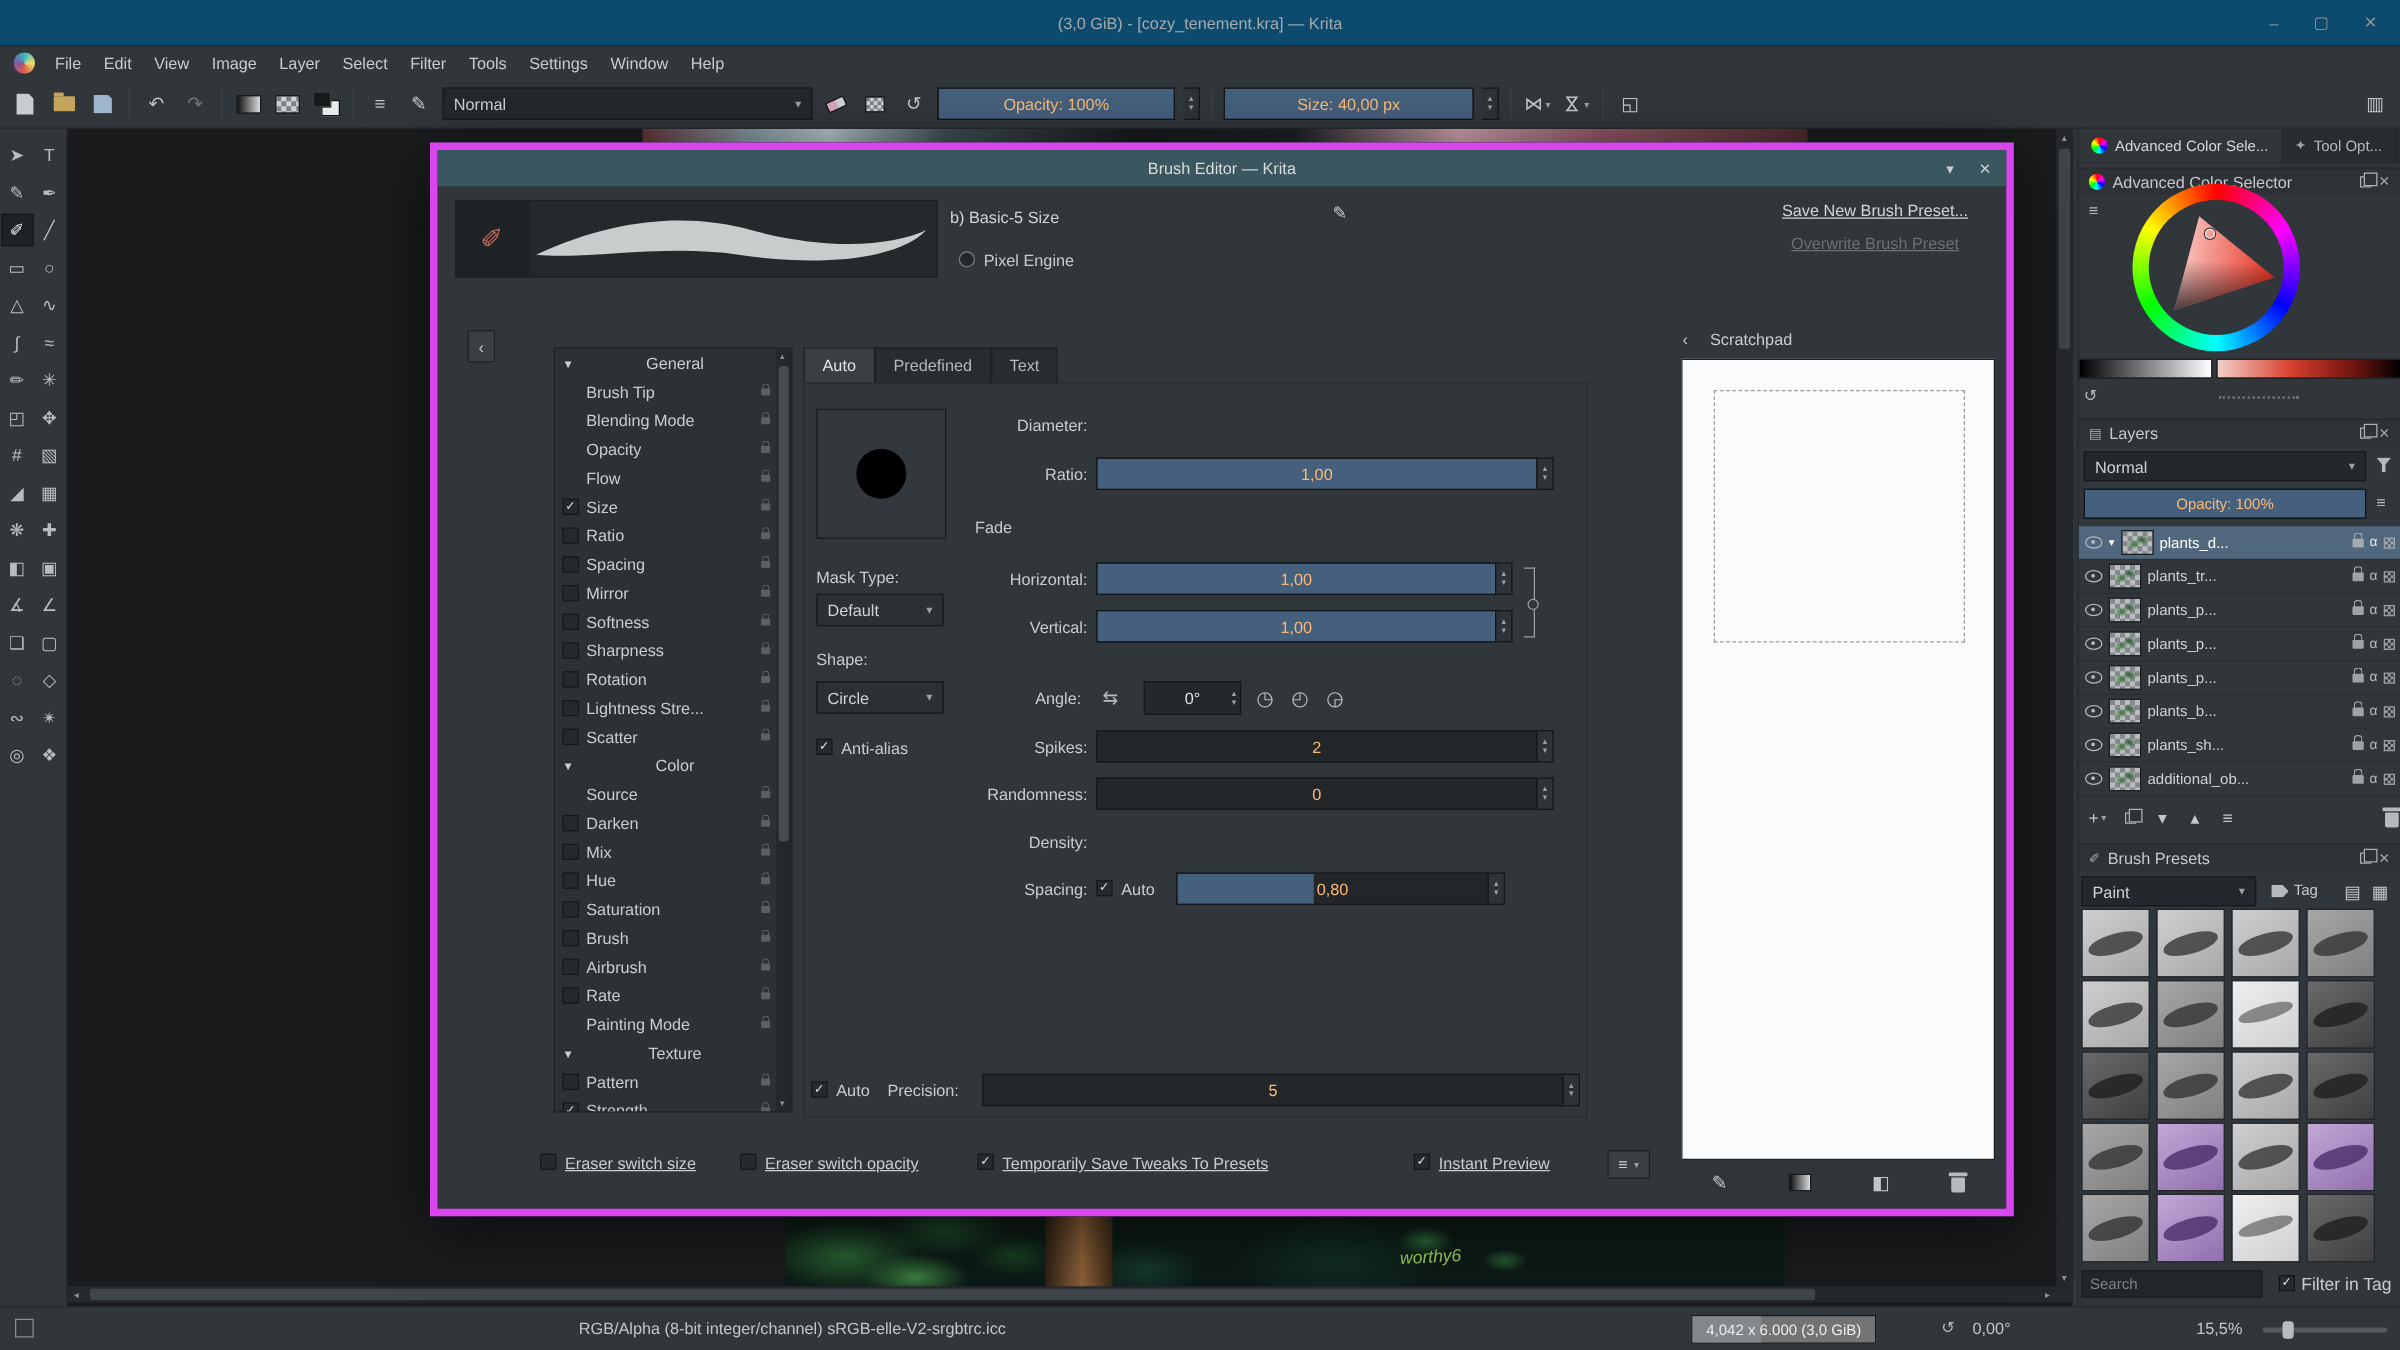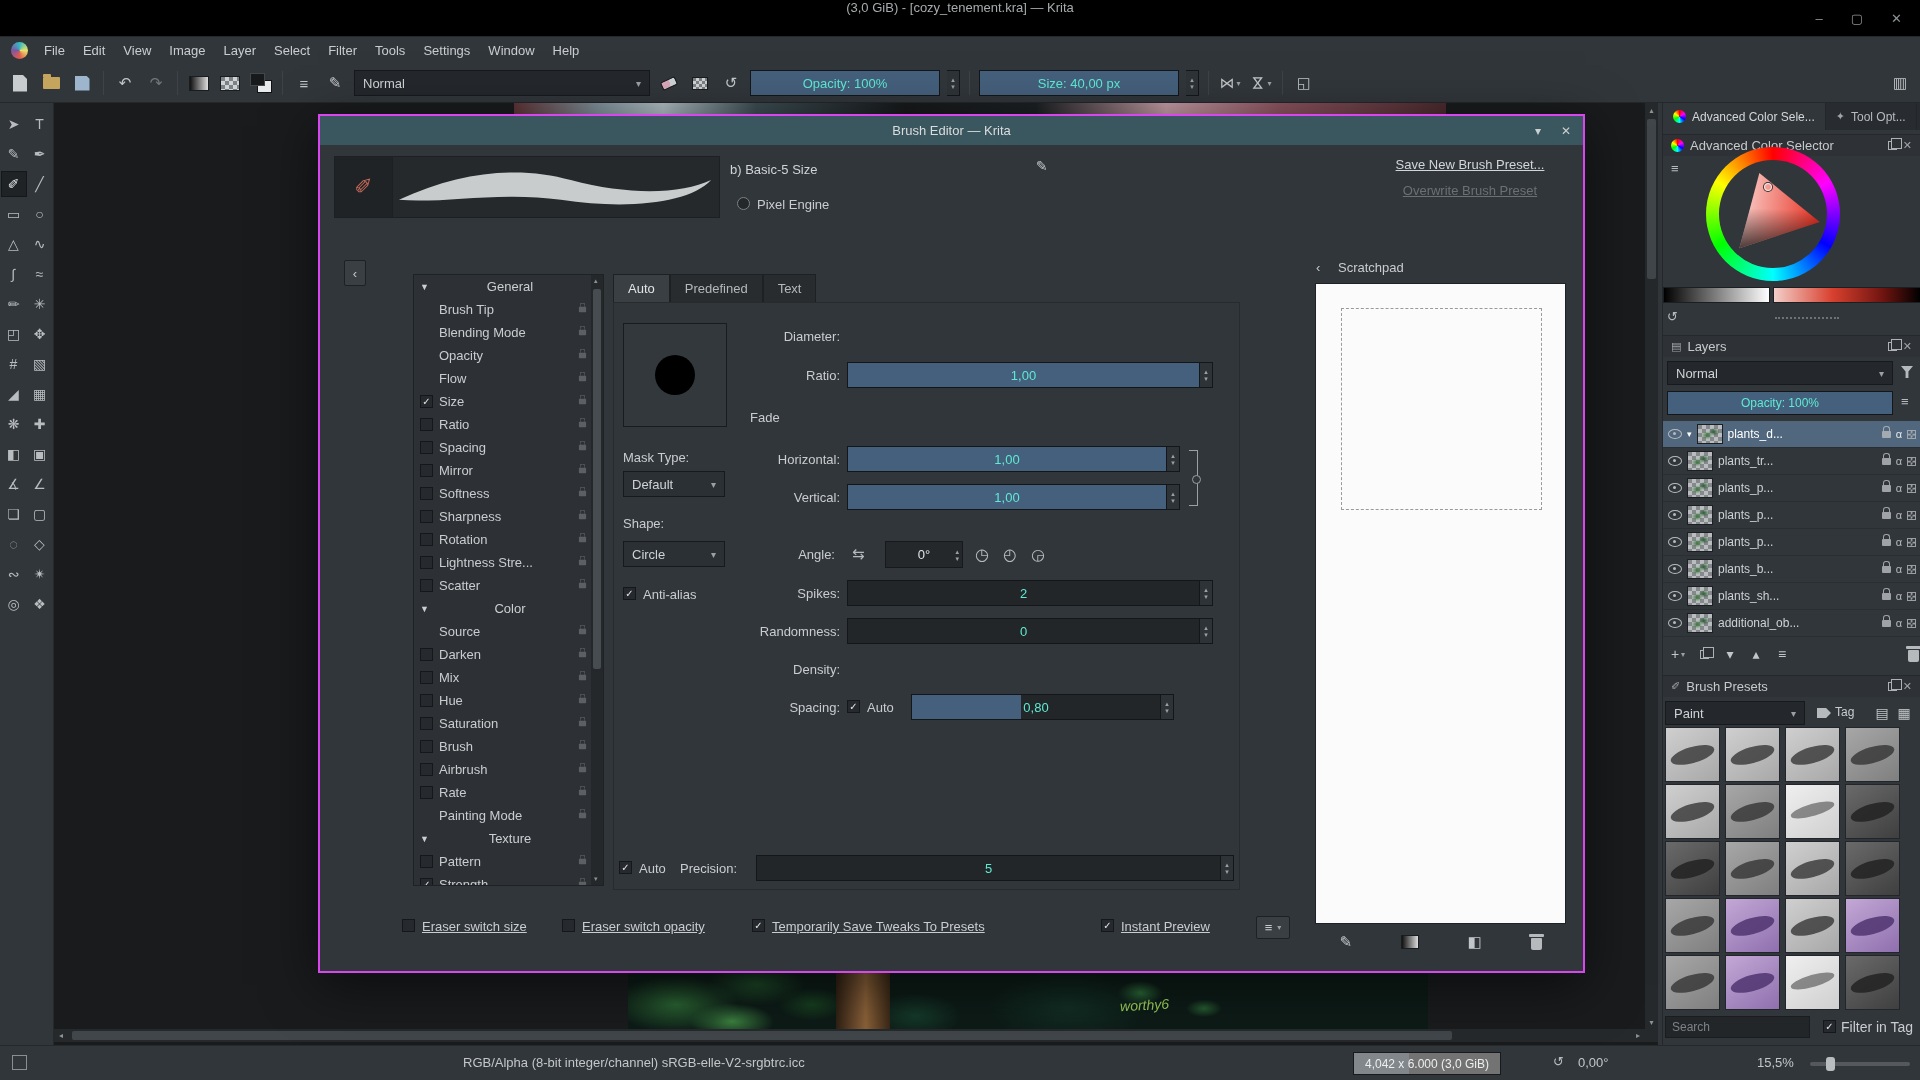--- a/index.html
+++ b/index.html
@@ -1,22 +1,22 @@
 <!DOCTYPE html>
 <html><head>
 <meta charset="utf-8">
 <style>
 *{margin:0;padding:0;box-sizing:border-box}
 html,body{width:1920px;height:1080px;overflow:hidden;background:#31363b;
   font-family:"Liberation Sans","DejaVu Sans",sans-serif;font-size:13px;color:#c9cdd0}
 #app{position:relative;width:1920px;height:1080px}
 .abs{position:absolute}
 
-#titlebar{position:absolute;left:0;top:0;width:100%;height:37px;background:#000000;
-  display:flex;justify-content:center;color:#a7abad;border-bottom:1px solid #26292c}
+#titlebar{position:absolute;left:0;top:0;width:100%;height:37px;background:#0c4a6e;
+  display:flex;align-items:center;justify-content:center;color:#a7abad;border-bottom:1px solid #26292c}
 .win-controls{position:absolute;right:18px;top:0;height:100%;display:flex;gap:28px;align-items:center;color:#8e9294}
 #menubar{position:absolute;left:0;top:37px;width:100%;height:27px;display:flex;align-items:center;padding-left:4px;background:#31363b}
 .logo{width:17px;height:17px;border-radius:50%;background:conic-gradient(#35b8c4,#e8e26a,#e05a4e,#7e57a0,#35b8c4);margin:0 7px}
 .menu-item{padding:3px 9px;color:#c9cdd0}
 #toolbar{position:absolute;left:0;top:64px;width:100%;height:39px;background:#31363b;border-bottom:1px solid #24282b;
   display:flex;align-items:center;gap:7px;padding:0 8px}
 .tbi{min-width:24px;height:24px;display:flex;align-items:center;justify-content:center;color:#c2c6c8;font-size:15px}
 .dim{opacity:.45}
 .tsep{width:1px;height:24px;background:#3e4347;margin:0 2px}
 .i-doc{width:14px;height:17px;background:#c8ccce;clip-path:polygon(0 0,68% 0,100% 26%,100% 100%,0 100%)}
@@ -27,21 +27,21 @@
 .sw-checker{width:20px;height:15px;border:1px solid #1a1d1f;background:conic-gradient(#cfd3d5 25%,#7c8184 0 50%,#cfd3d5 0 75%,#7c8184 0);background-size:8px 8px}
 .sw-checker.small{width:16px;height:13px;background-size:6px 6px}
 .sw-fgbg{position:relative;width:22px;height:20px}
 .sw-fgbg::before{content:"";position:absolute;right:0;bottom:0;width:13px;height:11px;background:#e8eaeb;border:1px solid #101214}
 .sw-fgbg::after{content:"";position:absolute;left:0;top:0;width:13px;height:11px;background:#17191a;border:1px solid #42474b}
 .i-eraser{width:16px;height:9px;background:linear-gradient(100deg,#d8a8b8 55%,#cfd3d5 55%);transform:rotate(-25deg);border-radius:2px;border:1px solid #1a1d1f}
 .combo{height:26px;background:#24282c;border:1px solid #17191c;display:flex;align-items:center;padding:0 8px;color:#cfd3d5;gap:8px}
 .combo .car{margin-left:auto;color:#9aa0a3;font-size:10px}
 .slider{position:relative;height:26px;background:#232629;border:1px solid #141719;overflow:hidden}
 .slider .fill{position:absolute;left:0;top:0;bottom:0;background:#45607c}
-.slider .sval{position:absolute;inset:0;display:flex;align-items:center;justify-content:center;color:#5eead4;white-space:nowrap}
+.slider .sval{position:absolute;inset:0;display:flex;align-items:center;justify-content:center;color:#fdba74;white-space:nowrap}
 .spin{width:13px;height:26px;background:#2e3338;border:1px solid #141719;border-left:none;display:flex;flex-direction:column;align-items:center;justify-content:center;color:#9aa0a3;font-size:7px;line-height:7px}
 .caret-sm{font-size:8px;color:#9aa0a3;margin-left:2px}
 
 #toolbox{position:absolute;left:0;top:103px;width:54px;height:942px;background:#31363b;border-right:1px solid #26292c;
   display:grid;grid-template-columns:26px 26px;justify-content:center;align-content:start;padding-top:8px;row-gap:4px}
 .tool{width:26px;height:26px;display:flex;align-items:center;justify-content:center;color:#b9bdc0;font-size:14px}
 .tool.selected{background:#1f2326;border:1px solid #15181a;color:#e9ebec}
 
 #canvas{position:absolute;left:54px;top:103px;width:1604px;height:942px;background:#191b1d;overflow:hidden}
 #sliver-top{position:absolute;left:460px;top:0;width:932px;height:11px;
@@ -57,21 +57,21 @@
   radial-gradient(24px 12px at 72% 62%,#275c31,transparent 75%),#0d1b17}
 .pillar{position:absolute;left:208px;top:0;width:54px;height:100%;background:linear-gradient(90deg,#2e2013,#7a5534 45%,#8a6138 55%,#3a2817)}
 .sig{position:absolute;left:492px;top:24px;color:#9ccf5a;font-style:italic;font-size:14px;transform:rotate(-3deg)}
 .hscroll{position:absolute;left:0;top:926px;width:1604px;height:13px;background:#26292c;color:#8e9294;font-size:8px}
 .hscroll .handle{position:absolute;left:18px;top:2px;bottom:2px;width:1380px;background:#41464b;border-radius:2px}
 .hs-arrow{position:absolute;top:0;height:13px;width:14px;display:flex;align-items:center;justify-content:center}
 .vscroll{position:absolute;right:0;top:0;width:13px;height:926px;background:#26292c;color:#8e9294;font-size:8px}
 .vscroll .handle{position:absolute;top:16px;left:2px;right:2px;height:160px;background:#41464b;border-radius:2px}
 .vs-arrow{position:absolute;left:0;width:13px;height:14px;display:flex;align-items:center;justify-content:center}
 
-#dialog{position:absolute;left:318px;top:114px;width:1267px;height:859px;background:#31363b;border:2px solid #d946ef;box-shadow:0 12px 50px rgba(0,0,0,.55)}
+#dialog{position:absolute;left:344px;top:114px;width:1267px;height:859px;background:#31363b;border:6px solid #d946ef;box-shadow:0 12px 50px rgba(0,0,0,.55)}
 .dlg-title{position:absolute;left:0;top:0;right:0;height:29px;background:#3a565f;display:flex;align-items:center;justify-content:center;color:#dadddd}
 .dlg-controls{position:absolute;right:12px;top:0;height:29px;display:flex;gap:20px;align-items:center;color:#cdd0d2;font-size:12px}
 .sqbtn{background:#3a3f44;border:1px solid #1d2124;border-radius:2px;color:#c6cacc;display:flex;align-items:center;justify-content:center}
 .flatbtn{background:none;border:none;color:#d3d6d8;text-decoration:underline;font-size:13px;text-align:center;
   font-family:"Liberation Sans","DejaVu Sans",sans-serif}
 .flatbtn.disabled{color:#6b7075}
 .radio{width:13px;height:13px;border:1.5px solid #7c8184;border-radius:50%;background:#24282b}
 .u{text-decoration:underline}
 .cb{width:13px;height:13px;background:#262a2e;border:1px solid #15181a;display:inline-flex;align-items:center;justify-content:center;font-size:10px;color:#e2e5e6;flex:none}
 #opt-list{position:absolute;left:93px;top:158px;width:191px;height:612px;background:#2d3135;border:1px solid #1e2225;overflow:hidden}

